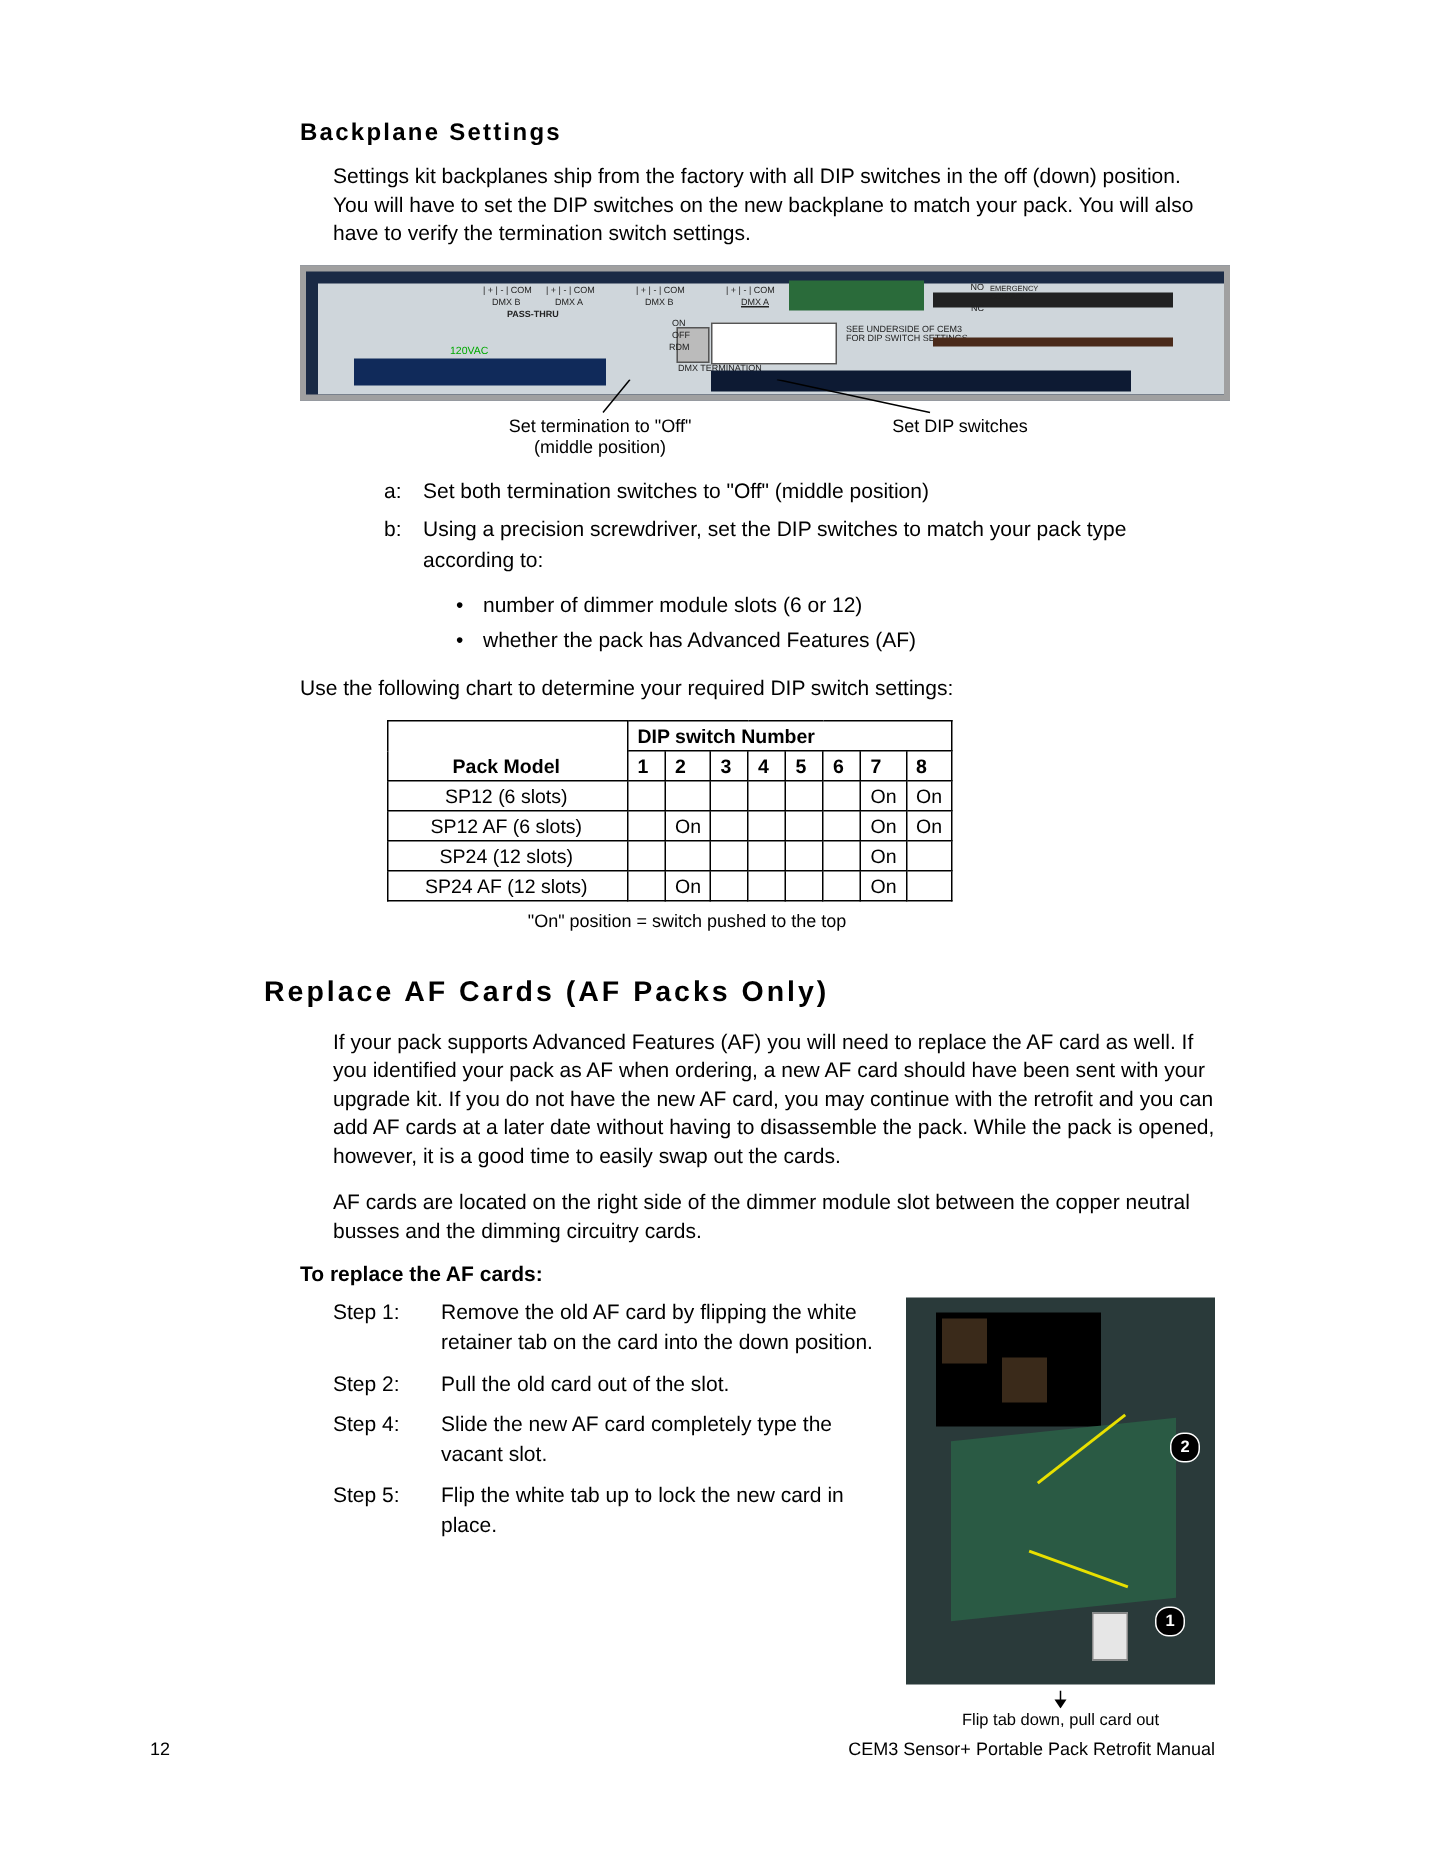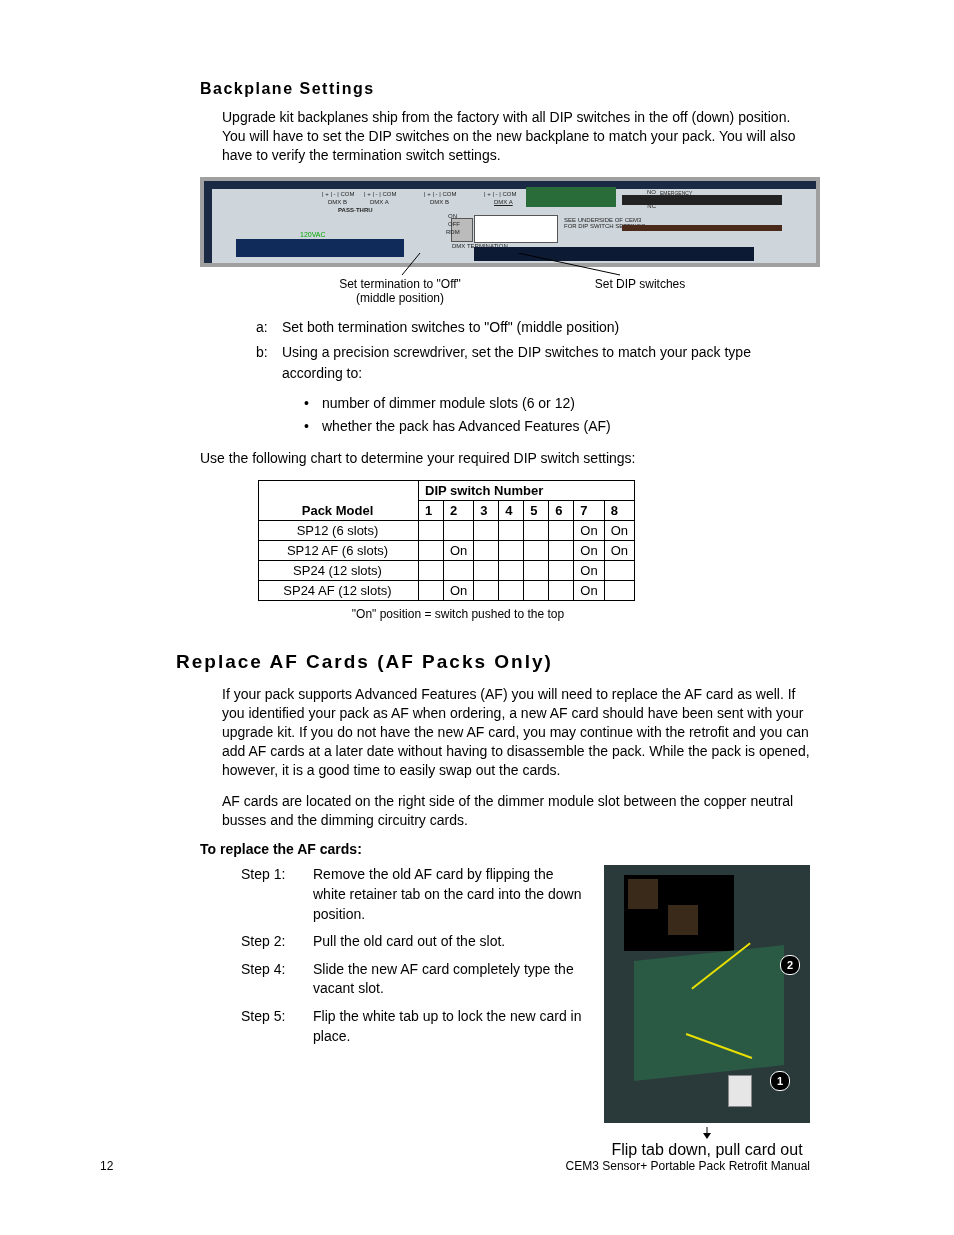--- a/index.html
+++ b/index.html
@@ -140,21 +140,21 @@
 
   .steps-row {
     display:flex;
     align-items:flex-start;
   }
   .steps {
     flex: 1 1 auto;
     font-size: 14px;
     line-height: 1.4;
   }
-  .steps .step { display:flex; margin-bottom: 8px; margin-left: 19px; }
+  .steps .step { display:flex; margin-bottom: 8px; }
   .steps .sl { width: 72px; flex:0 0 72px; }
 
   .af-fig {
     width: 206px;
     flex: 0 0 206px;
     margin-left: 14px;
   }
   .af-img {
     width: 206px; height: 258px;
     background: #2a3a3a;
@@ -185,42 +185,42 @@
   .af-img .w2 { left:80px; top:100px; width:74px; transform: rotate(-38deg);}
   .af-img .badge {
     position:absolute; width:18px; height:18px; border-radius:9px;
     background:#000; color:#fff; font-size:11px; font-weight:bold;
     display:flex; align-items:center; justify-content:center;
     border:1px solid #fff;
   }
   .af-img .b1 { right:20px; top:206px; }
   .af-img .b2 { right:10px; top:90px; }
   .af-caption {
-    font-size:16px; text-align:center; margin-top:4px;
+    font-size:11px; text-align:center; margin-top:4px;
   }
   .af-caption svg { display:block; margin:0 auto 2px auto;}
 
   .footer {
     position:absolute;
     bottom: 62px;
     left: 100px;
     right: 100px;
     font-size: 12px;
     display:flex;
     justify-content: space-between;
   }
 </style>
 </head>
 <body>
 
 <div class="page">
 
   <h3 class="backplane">Backplane Settings</h3>
 
-  <p class="body-text indent1">Upgrade kit backplanes ship from the factory with all DIP switches in the off (down) position. You will have to set the DIP switches on the new backplane to match your pack. You will also have to verify the termination switch settings.</p>
+  <p class="body-text indent1">Settings kit backplanes ship from the factory with all DIP switches in the off (down) position. You will have to set the DIP switches on the new backplane to match your pack. You will also have to verify the termination switch settings.</p>
 
   <div class="figure1 indent1">
     <div class="backplane-img">
       <div class="grey-panel"></div>
       <div class="blue-strip"></div>
       <span class="lbl" style="left:96px; top:50px; color:#0a0; font-size:7px;">120VAC</span>
       <span class="lbl" style="left:118px; top:10px;">| + | - | COM</span>
       <span class="lbl" style="left:160px; top:10px;">| + | - | COM</span>
       <span class="lbl" style="left:124px; top:18px;">DMX B</span>
       <span class="lbl" style="left:166px; top:18px;">DMX A</span>

